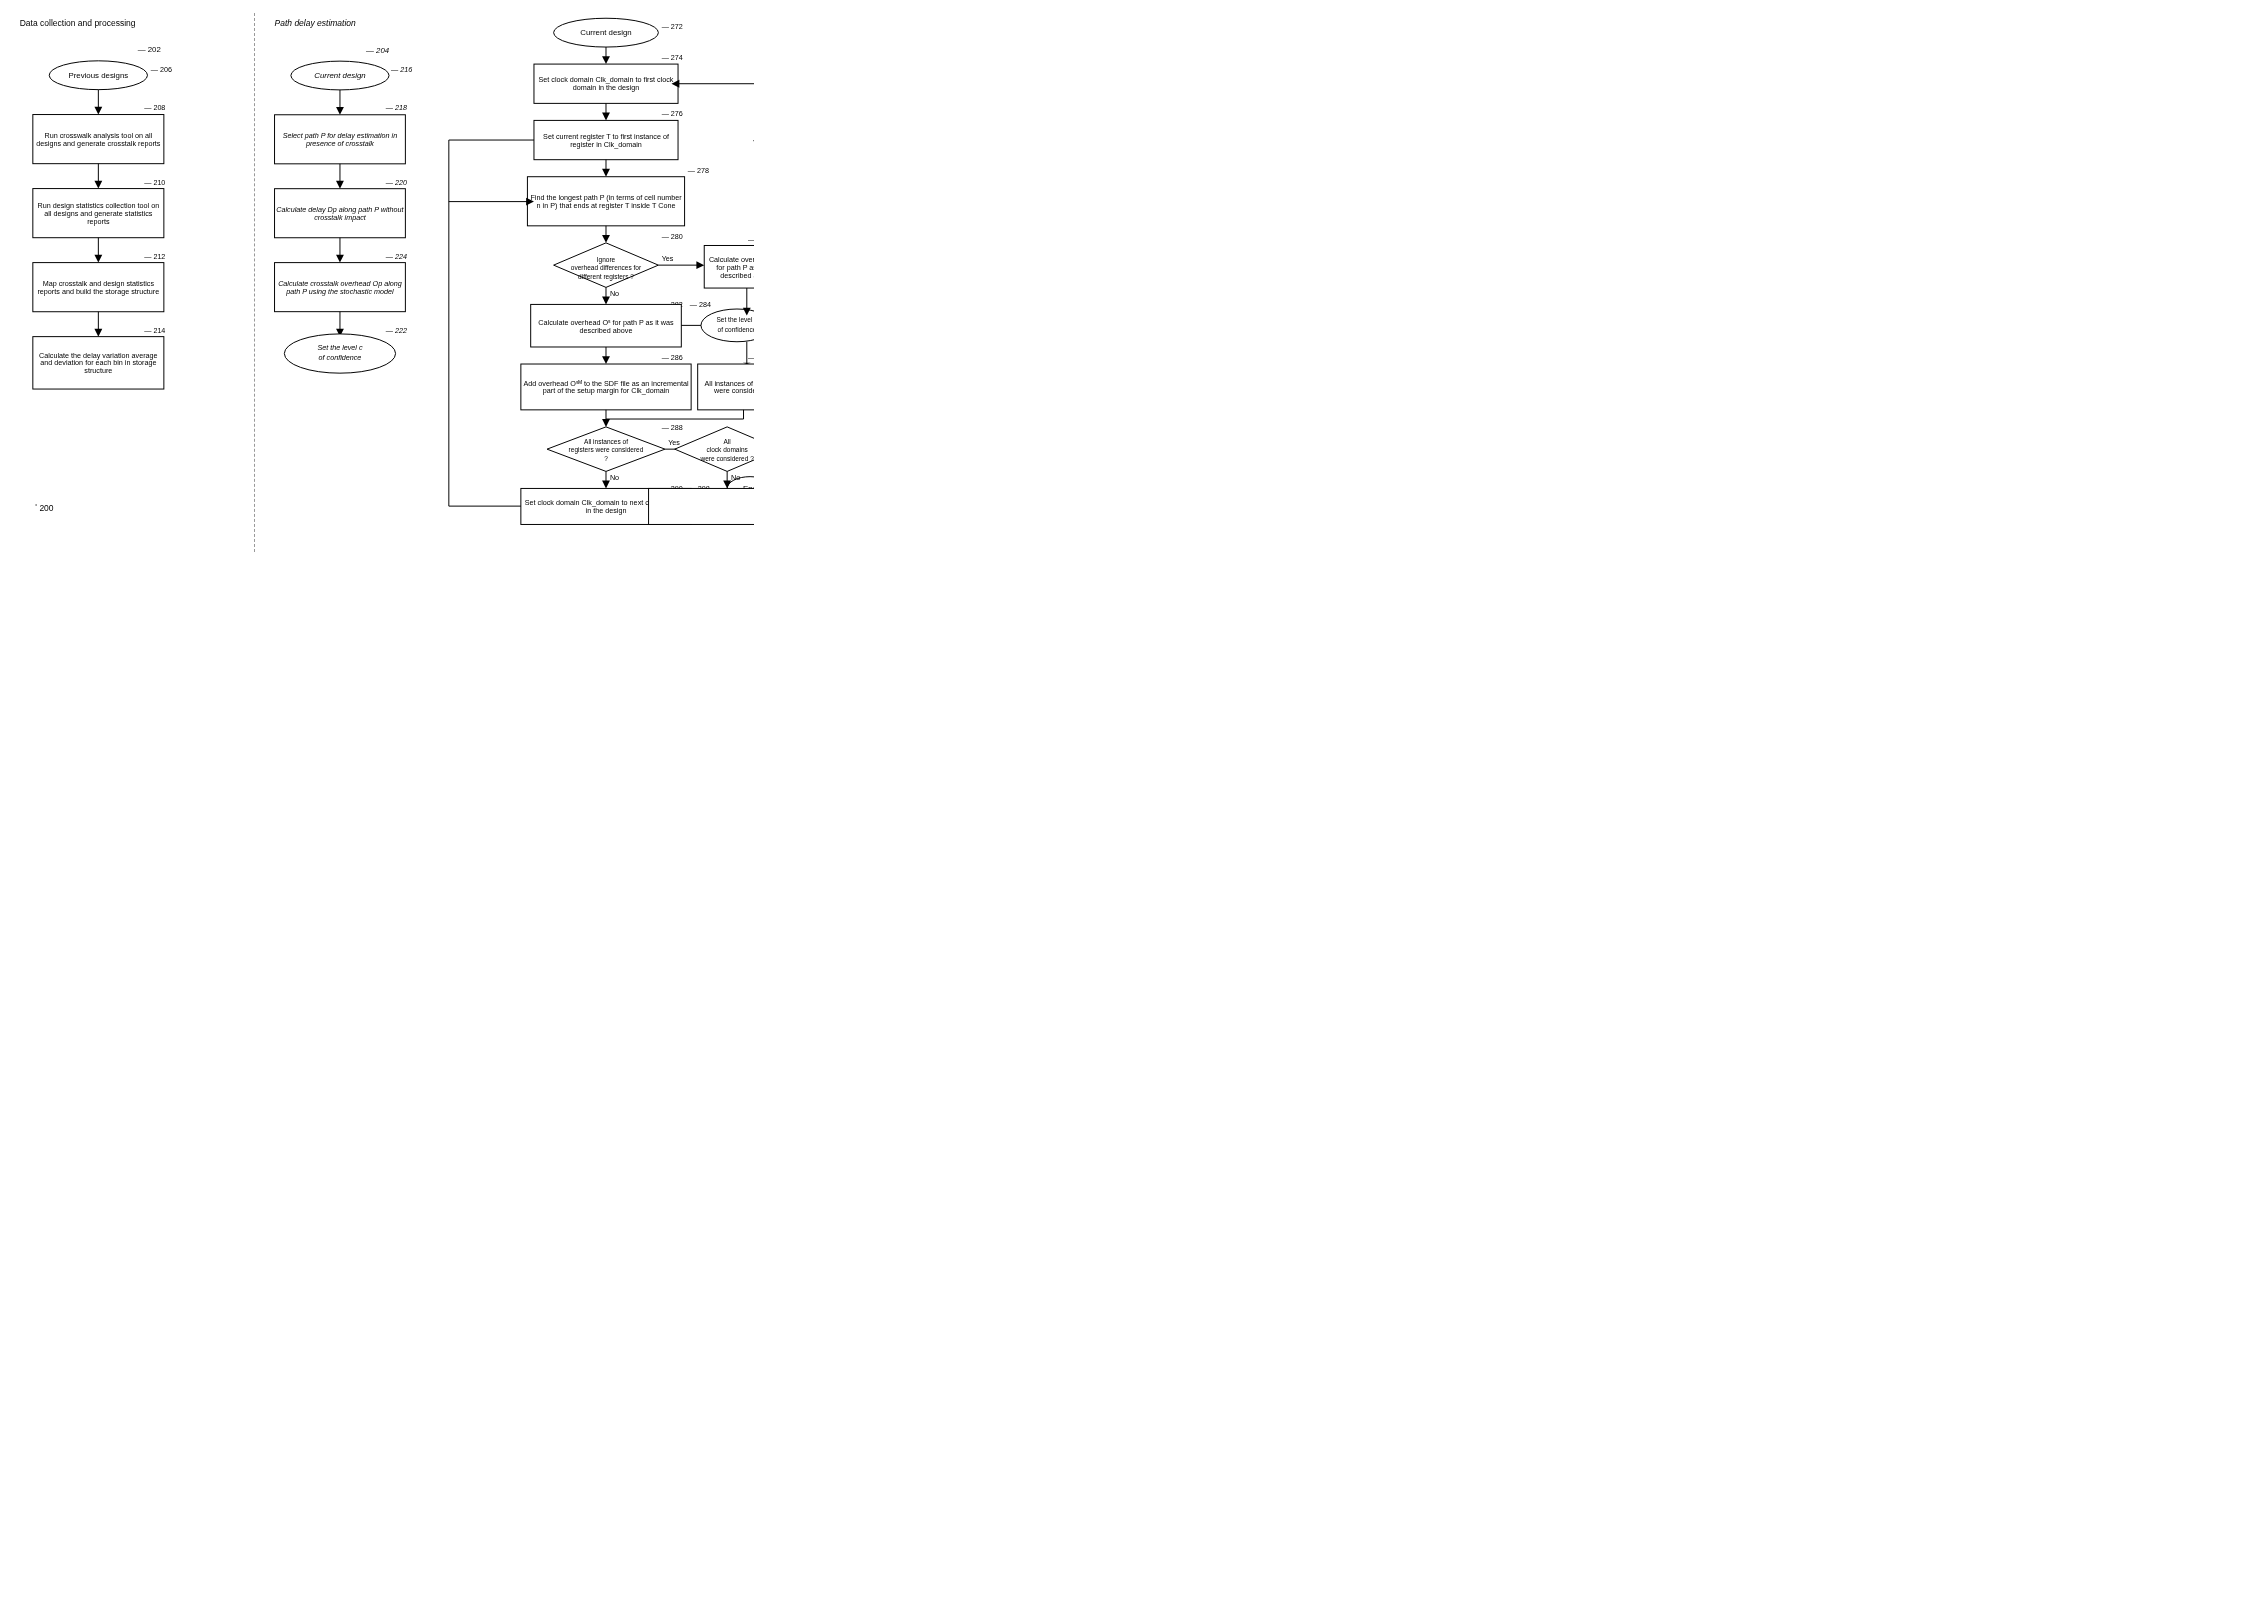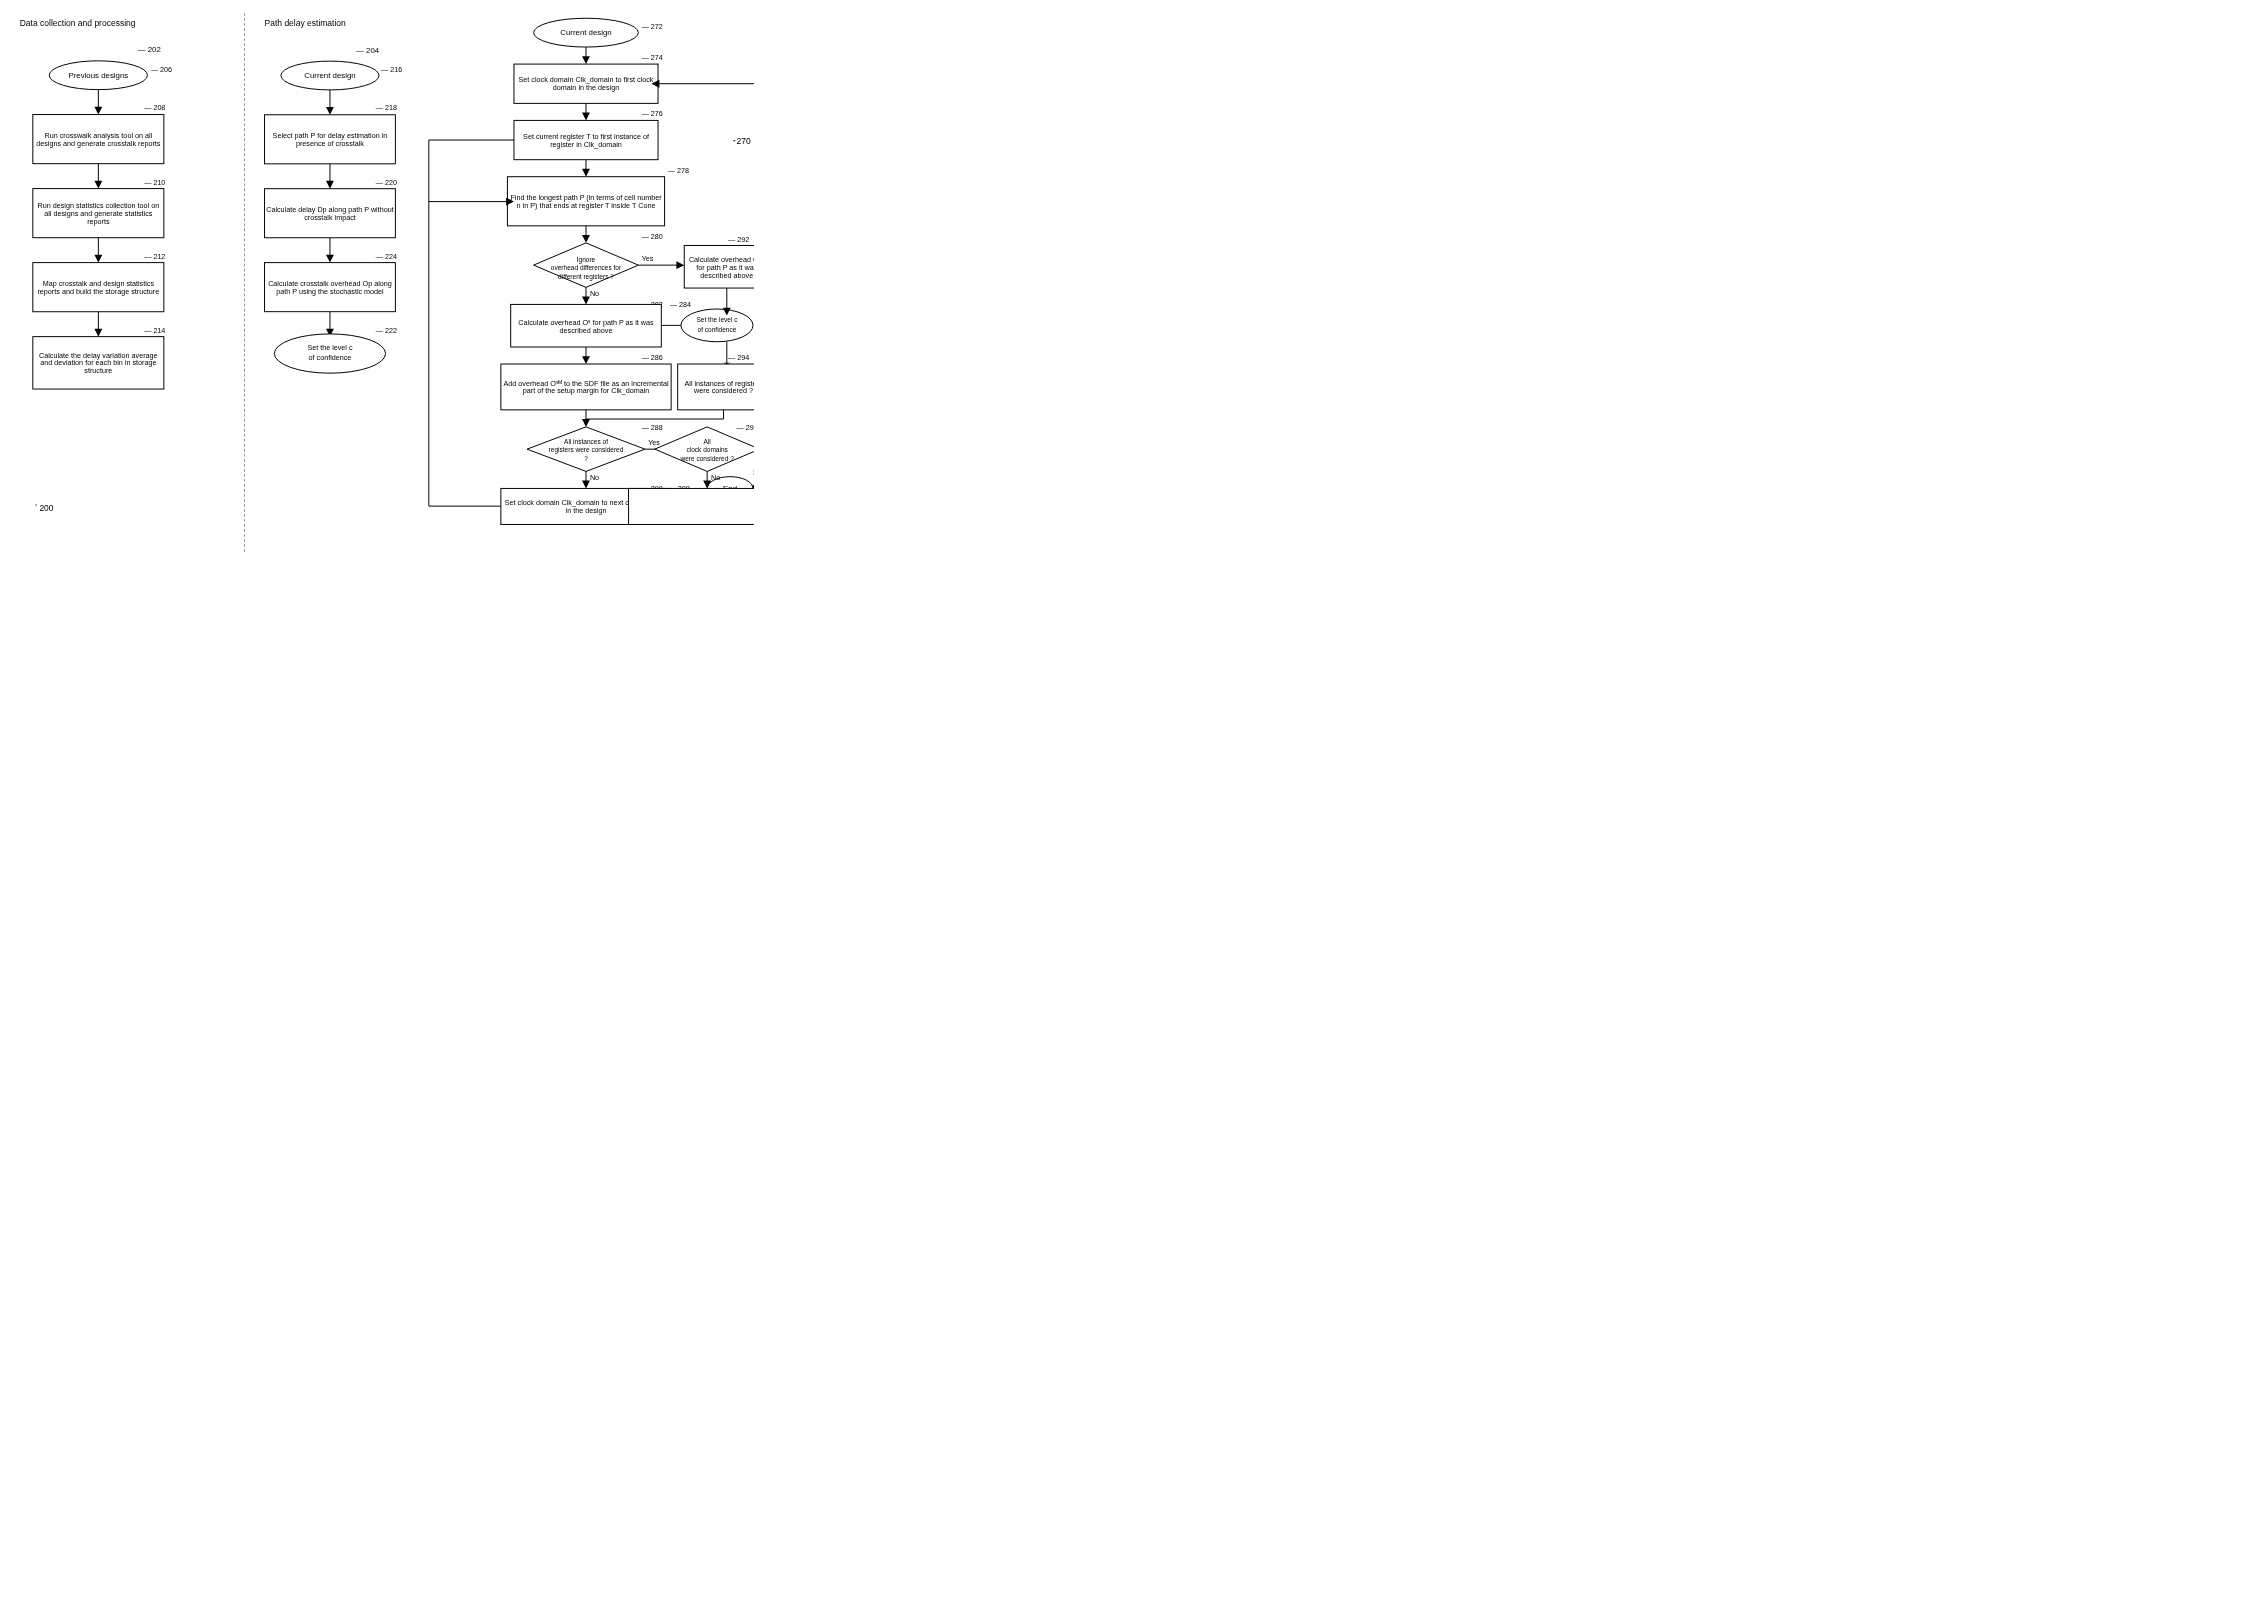--- a/index.html
+++ b/index.html
@@ -7,36 +7,37 @@
       background: #fff;
       font-family: Arial, sans-serif;
       font-size: 8.5px;
       width: 754px;
       min-height: 557px;
       padding: 13px;
       color: #000;
     }
     .page-container {
       display: flex;
-      gap: 8px;
+      gap: 18px;
       width: 100%;
     }
     
     .left-section {
       width: 223px;
       flex-shrink: 0;
       position: relative;
     }
     
     .middle-section {
       width: 144px;
       flex-shrink: 0;
       position: relative;
       border-left: 0.7px dashed #999;
       padding-left: 13px;
+      font-style: italic;
     }
     
     .right-section {
       flex: 1;
       position: relative;
     }
     
     svg text {
       font-family: Arial, sans-serif;
     }

